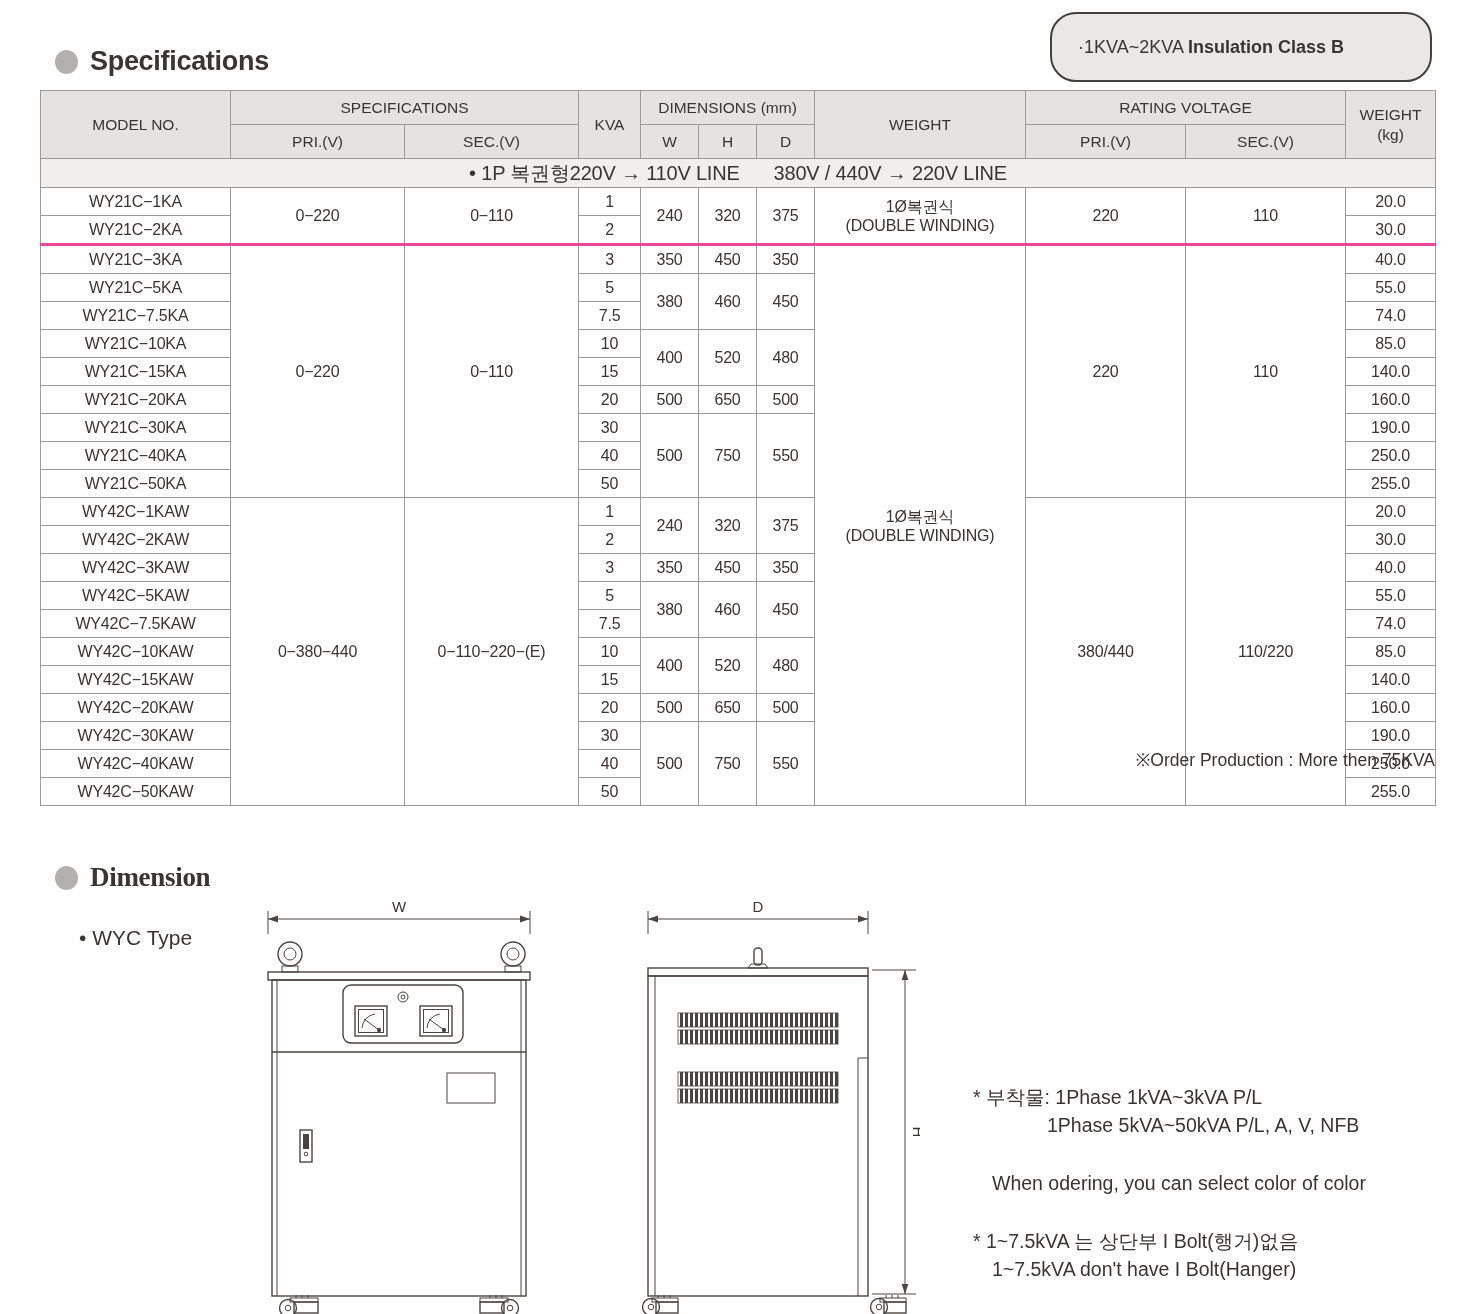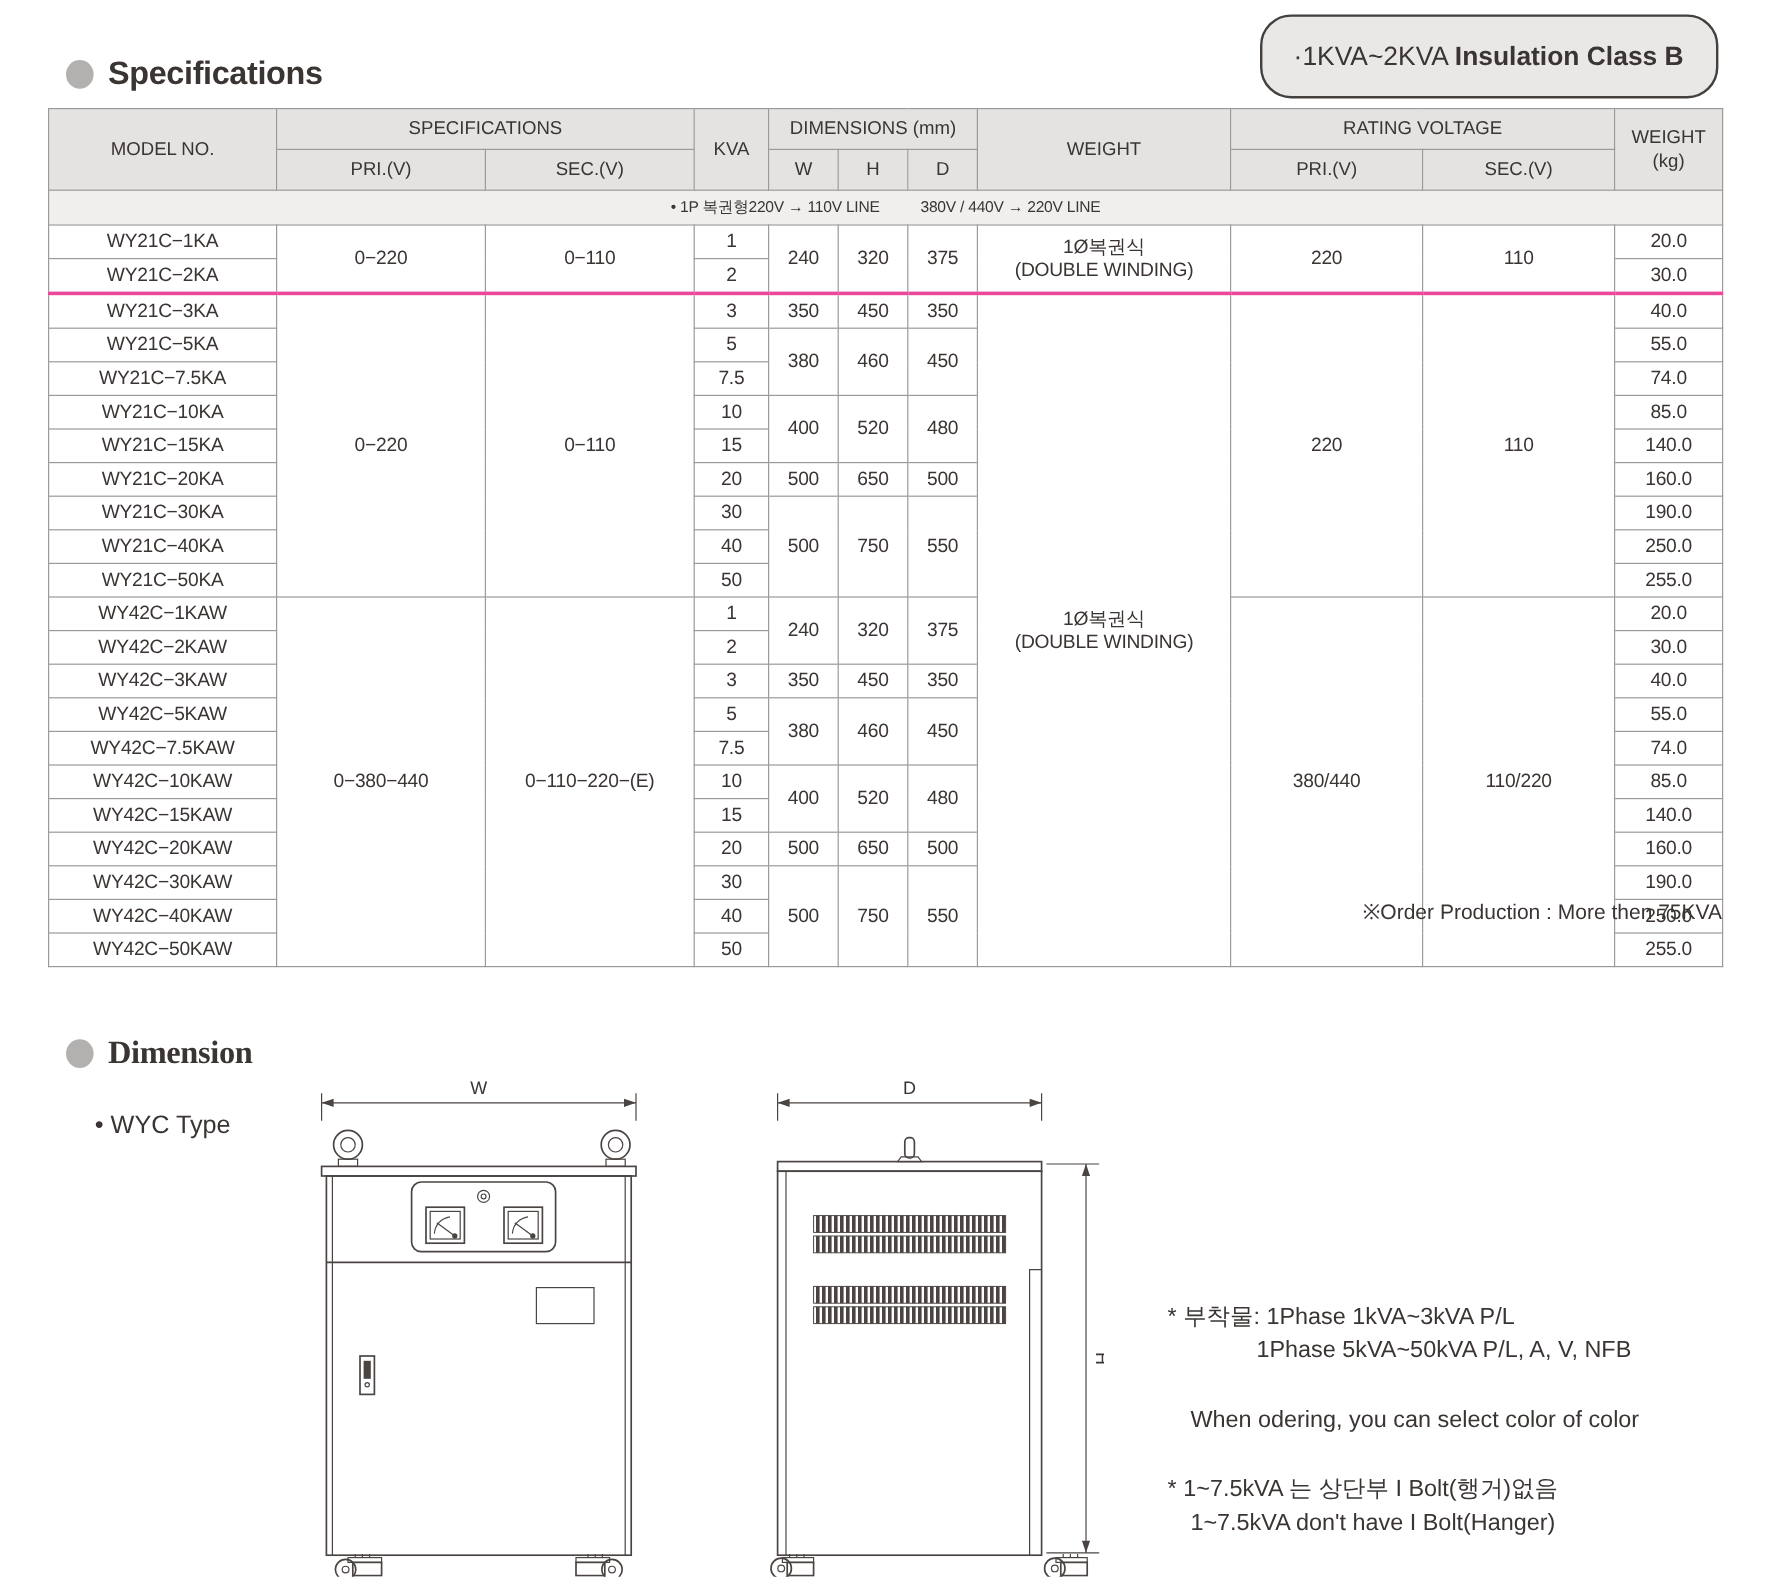--- a/index.html
+++ b/index.html
@@ -9,35 +9,35 @@
   }
   .section-head{position:absolute;display:flex;align-items:center;gap:12px;}
   .section-head .dot{width:23px;height:24px;border-radius:50%;background:#b3b1af;}
   .section-head .txt{font-size:27px;font-weight:700;letter-spacing:-0.3px;}
 
   
   .pill{
     position:absolute;left:1050px;top:12px;width:382px;height:70px;
     border:2px solid #44403d;border-radius:26px;background:#e9e8e6;
     display:flex;flex-direction:column;justify-content:center;
-    padding-left:26px;box-sizing:border-box;font-size:22px;line-height:26px;
+    padding-left:26px;box-sizing:border-box;font-size:18px;line-height:26px;
   }
   .pill b{font-weight:700;}
 
   
   table.spec{
     position:absolute;left:40px;top:90px;width:1395px;
     border-collapse:collapse;table-layout:fixed;
   }
   table.spec th, table.spec td{
     border:1px solid #9c9a98;text-align:center;vertical-align:middle;
     padding:0;white-space:nowrap;overflow:hidden;
   }
   table.spec thead th{background:#e4e3e1;font-size:15.5px;font-weight:500;height:33px;}
-  table.spec .info td{background:#f0efed;height:28px;font-size:13px;font-weight:400;}
+  table.spec .info td{background:#f0efed;height:28px;font-size:20px;font-weight:400;}
   table.spec .info span{display:inline-block;}
   table.spec .info .gap{margin-left:34px;}
   table.spec tbody td{font-size:16px;height:27px;letter-spacing:-0.2px;}
   table.spec tr.sep td{border-top:3px solid #ec4899;}
   td.phase{font-size:15.5px;line-height:19px;}
   th.weight div{line-height:20px;}
 
   .footnote{
     position:absolute;left:40px;top:747px;width:1395px;text-align:right;
     font-size:17.5px;

